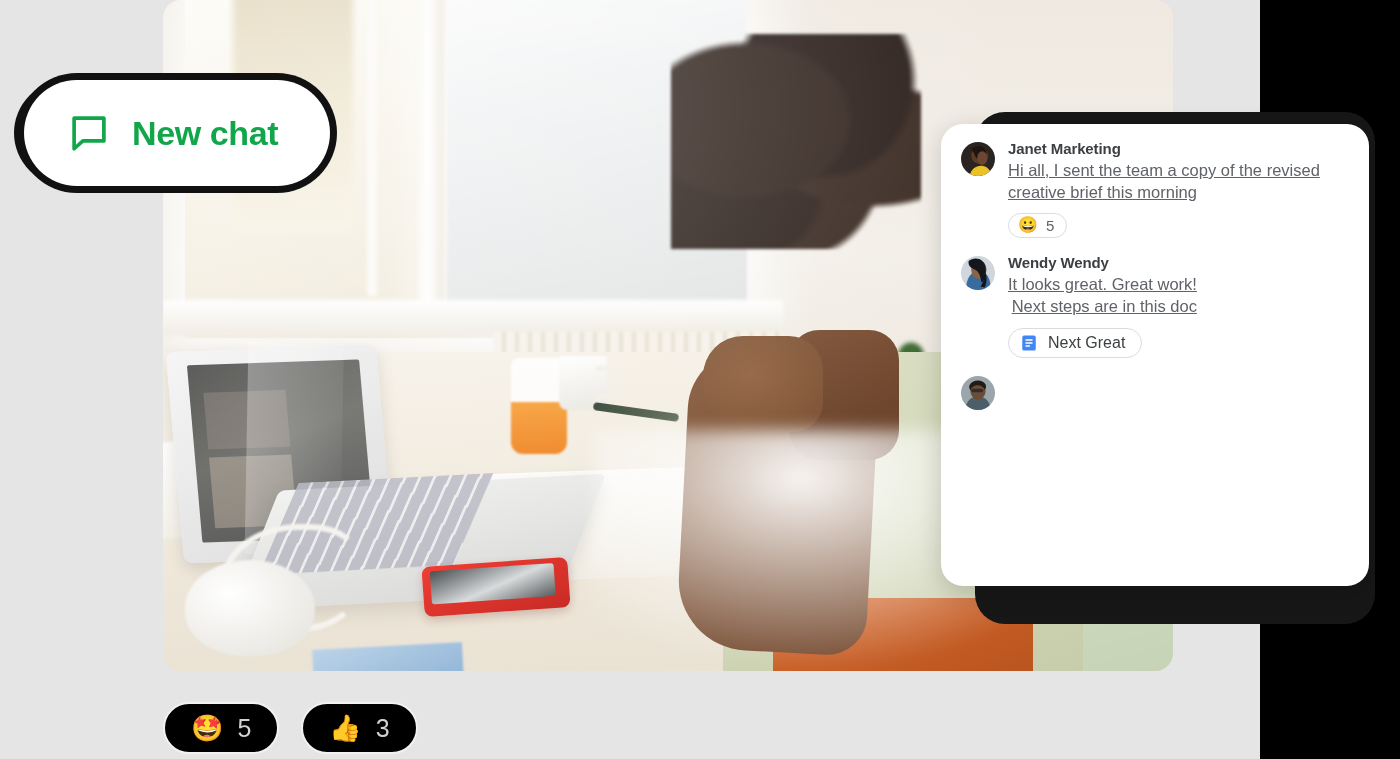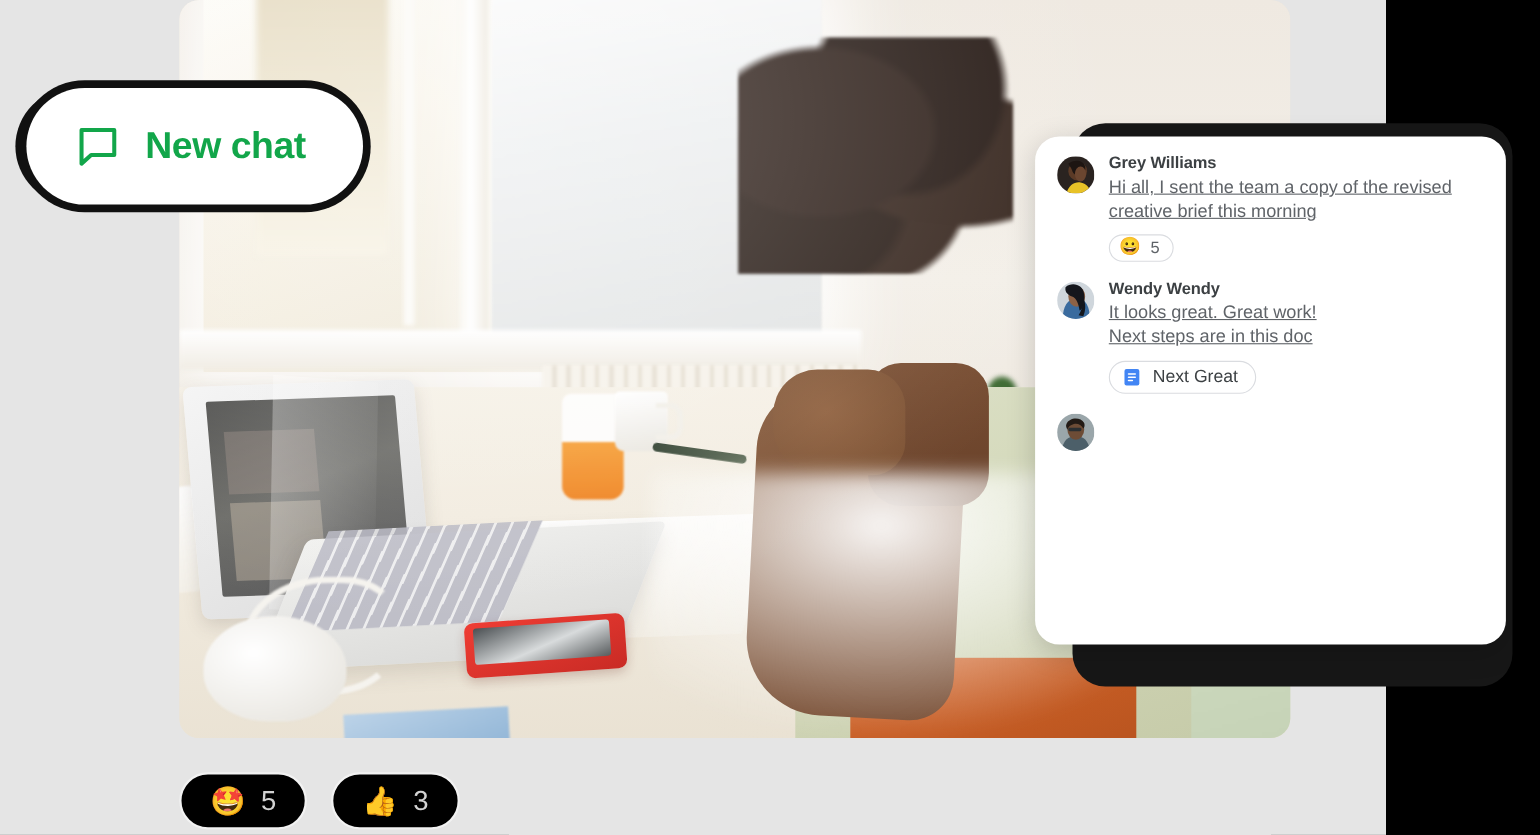--- a/index.html
+++ b/index.html
@@ -584,42 +584,42 @@
         <div class="avatar">
           <svg viewBox="0 0 40 40">
             <rect width="40" height="40" fill="#2a2320"></rect>
             <circle cx="22" cy="16" r="10" fill="#5b3a26"></circle>
             <path d="M12 8c6-5 16-4 18 3 1 5-2 9-5 10-4 1-8-2-9-6-1-3-3-5-4-7z" fill="#1d1512"></path>
             <path d="M10 40c2-9 9-13 15-12 6 1 10 5 11 12z" fill="#e8c227"></path>
             <ellipse cx="25" cy="19" rx="6" ry="8" fill="#6b4630"></ellipse>
           </svg>
         </div>
         <div class="msg-body">
-          <div class="msg-author">Grey Williams</div>
+          <div class="msg-author">Janet Marketing</div>
           <div class="msg-text">Hi all, I sent the team a copy of the revised creative brief this morning</div>
           <div class="reaction-pill">
             <span class="emoji">😀</span>
             <span class="count">5</span>
           </div>
         </div>
       </div>
 
       <div class="message">
         <div class="avatar">
           <svg viewBox="0 0 40 40">
             <rect width="40" height="40" fill="#cfd6dc"></rect>
             <path d="M6 40c0-13 5-22 15-22s14 9 14 22z" fill="#3a6b9e"></path>
             <ellipse cx="21" cy="16" rx="9" ry="11" fill="#8d6246"></ellipse>
             <path d="M9 6c7-6 19-3 20 8 1 9-2 16-5 17-1-7-3-13-8-15-4-2-8-4-7-10z" fill="#14161c"></path>
             <path d="M29 20c2 6 1 13-1 17l-5-1c3-4 4-10 6-16z" fill="#14161c"></path>
           </svg>
         </div>
         <div class="msg-body">
           <div class="msg-author">Wendy Wendy</div>
-          <div class="msg-text" style="white-space: pre-line;">It looks great. Great work!
+          <div class="msg-text" style="white-space: pre-line; text-align: right;">It looks great. Great work!
 Next steps are in this doc</div>
           <div class="doc-chip">
             <svg class="doc-icon" viewBox="0 0 24 24">
               <rect x="3" y="2" width="18" height="20" rx="2.5" fill="#4285f4"></rect>
               <rect x="7" y="7" width="10" height="1.9" rx="0.95" fill="#ffffff"></rect>
               <rect x="7" y="11" width="10" height="1.9" rx="0.95" fill="#ffffff"></rect>
               <rect x="7" y="15" width="6.5" height="1.9" rx="0.95" fill="#ffffff"></rect>
             </svg>
             <span class="doc-label">Next Great</span>
           </div>

